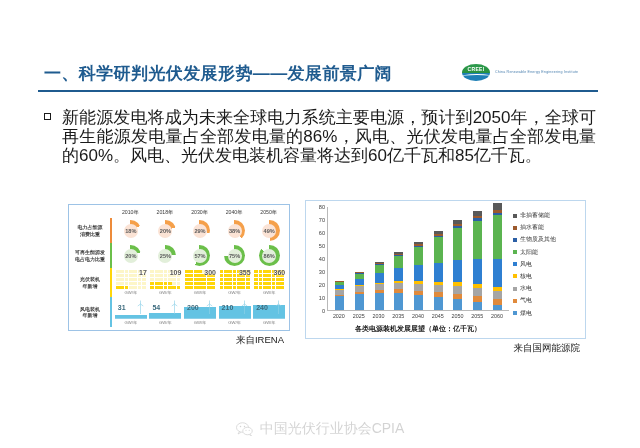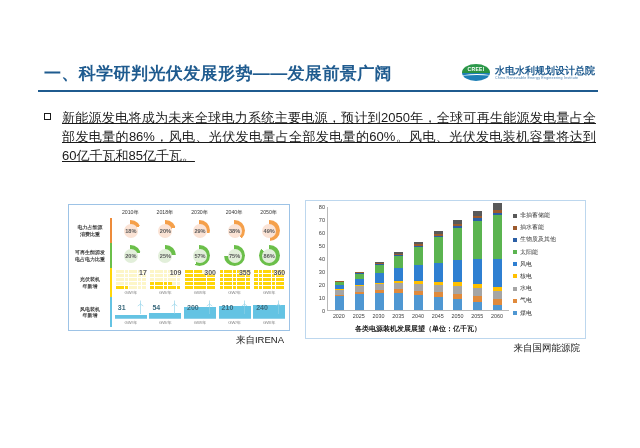--- a/index.html
+++ b/index.html
@@ -108,25 +108,24 @@
   }
   .bullet-marker {
     flex: 0 0 auto;
     width: 7px;
     height: 7px;
     border: 1.3px solid #1a1a1a;
     margin: 5px 11px 0 0;
     box-sizing: border-box;
   }
   .bullet-text {
-    font-size: 13px;
+    font-size: 17px;
     line-height: 19px;
     color: #1a1a1a;
     text-align: justify;
-    text-decoration: underline;
   }
   
   #figures {
     position: absolute;
     left: 0;
     top: 196px;
     width: 640px;
     height: 180px;
   }
   #fig-left {
@@ -395,21 +394,20 @@
     <div id="slide-title">一、科学研判光伏发展形势——发展前景广阔</div>
     <div id="title-rule"></div>
   </div>
 
   <div id="org-logo">
     <div id="org-mark">
       <div class="creei">CREEI</div>
       <div class="wave"></div>
     </div>
     <div id="org-names">
-      <div id="org-name-cn">水电水利规划设计总院</div>
       <div id="org-name-en">China Renewable Energy Engineering Institute</div>
     </div>
   </div>
 
   <div id="bullets">
     <div class="bullet">
       <span class="bullet-marker"></span>
       <span class="bullet-text">新能源发电将成为未来全球电力系统主要电源，预计到2050年，全球可再生能源发电量占全部发电量的86%，风电、光伏发电量占全部发电量的60%。风电、光伏发电装机容量将达到60亿千瓦和85亿千瓦。</span>
     </div>
   </div>
@@ -954,14 +952,29 @@
               </div>
               <div class="unit">GW/年</div>
             </div>
           </div>
       </div>
       <div class="fig-caption">来自IRENA</div>
     </div>
 
   </div>
 
+  <div id="footer">
+    <div id="wechat-icon">
+      <svg viewBox="0 0 34 28" width="17" height="14" aria-hidden="true">
+        <ellipse cx="13" cy="11" rx="12" ry="9.5" fill="none" stroke="#3a3a3a" stroke-width="1.6"></ellipse>
+        <path d="M7 19 L4 24 L9.5 21" fill="none" stroke="#3a3a3a" stroke-width="1.6"></path>
+        <circle cx="9" cy="9" r="1.5" fill="#3a3a3a"></circle>
+        <circle cx="17" cy="9" r="1.5" fill="#3a3a3a"></circle>
+        <ellipse cx="23" cy="18" rx="9.5" ry="7.5" fill="#ffffff" stroke="#3a3a3a" stroke-width="1.6"></ellipse>
+        <path d="M28 24.5 L31 27.5 L27 25.8" fill="none" stroke="#3a3a3a" stroke-width="1.6"></path>
+        <circle cx="20" cy="16.5" r="1.2" fill="#3a3a3a"></circle>
+        <circle cx="26.5" cy="16.5" r="1.2" fill="#3a3a3a"></circle>
+      </svg>
+    </div>
+    <div id="footer-text">中国光伏行业协会CPIA</div>
+  </div>
 
 </div>
 
 </body></html>

